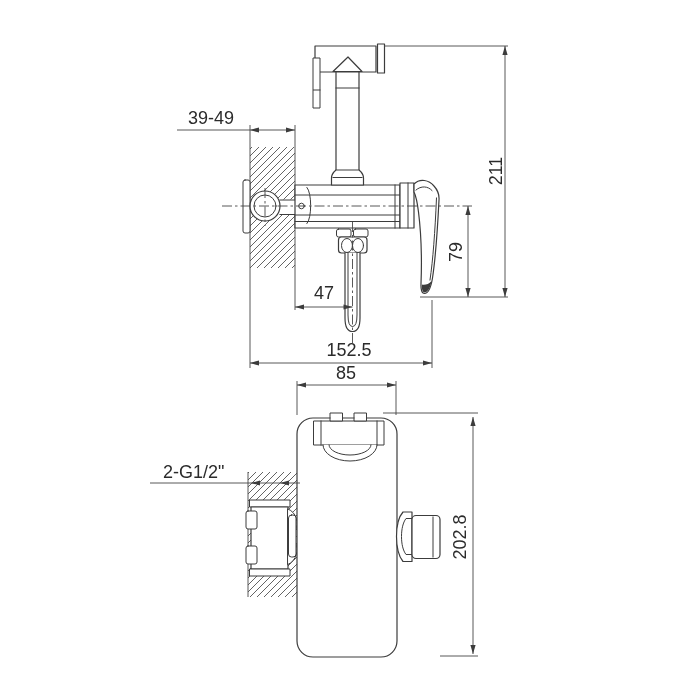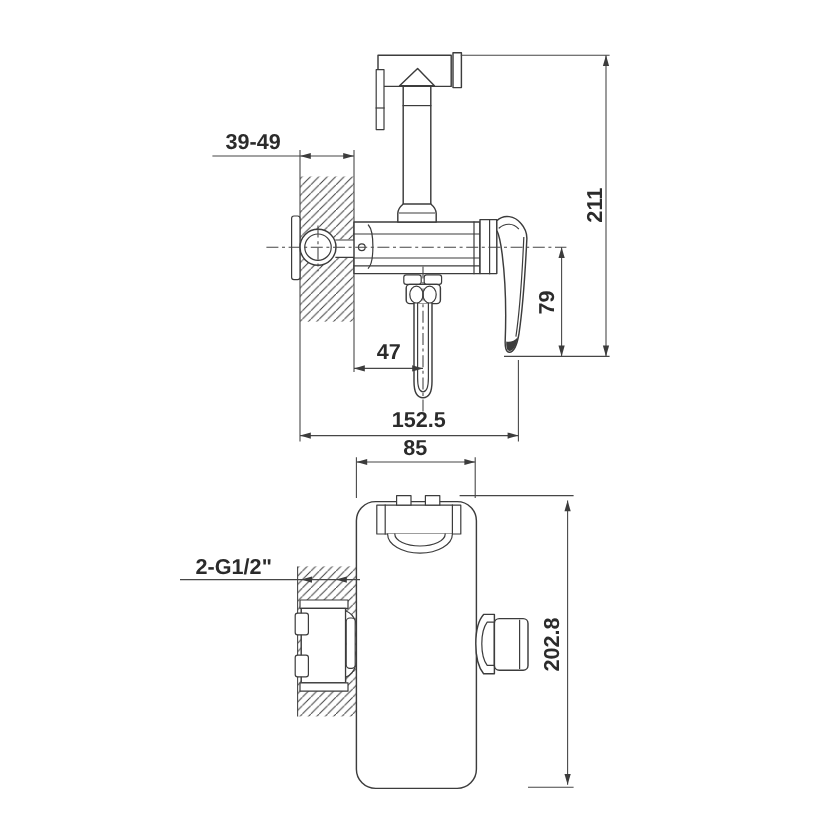--- a/index.html
+++ b/index.html
@@ -1,16 +1,16 @@
 <!DOCTYPE html>
 <html><head>
 <meta charset="utf-8">
 <style>
   html,body{margin:0;padding:0;background:#ffffff;}
-  .canvas{position:relative;width:700px;height:700px;background:#ffffff;overflow:hidden;font-weight:bold;}
+  .canvas{position:relative;width:700px;height:700px;background:#ffffff;overflow:hidden;}
   svg{display:block;}
   .s{stroke:#3c3c3c;fill:none;stroke-width:1.2;stroke-linecap:square;stroke-linejoin:round;}
   .thin{stroke-width:1;}
   .dl{stroke:#464646;fill:none;stroke-width:0.9;stroke-linecap:butt;}
   .cl{stroke:#464646;fill:none;stroke-width:0.9;stroke-dasharray:10 3 2.5 3;}
   .wf{fill:#ffffff;}
   .ar{fill:#3c3c3c;stroke:none;}
   .tipfill{fill:#3c3c3c;stroke:none;}
   .dim{font-family:"Liberation Sans","DejaVu Sans",sans-serif;font-size:18px;fill:#2b2b2b;}
 </style>

